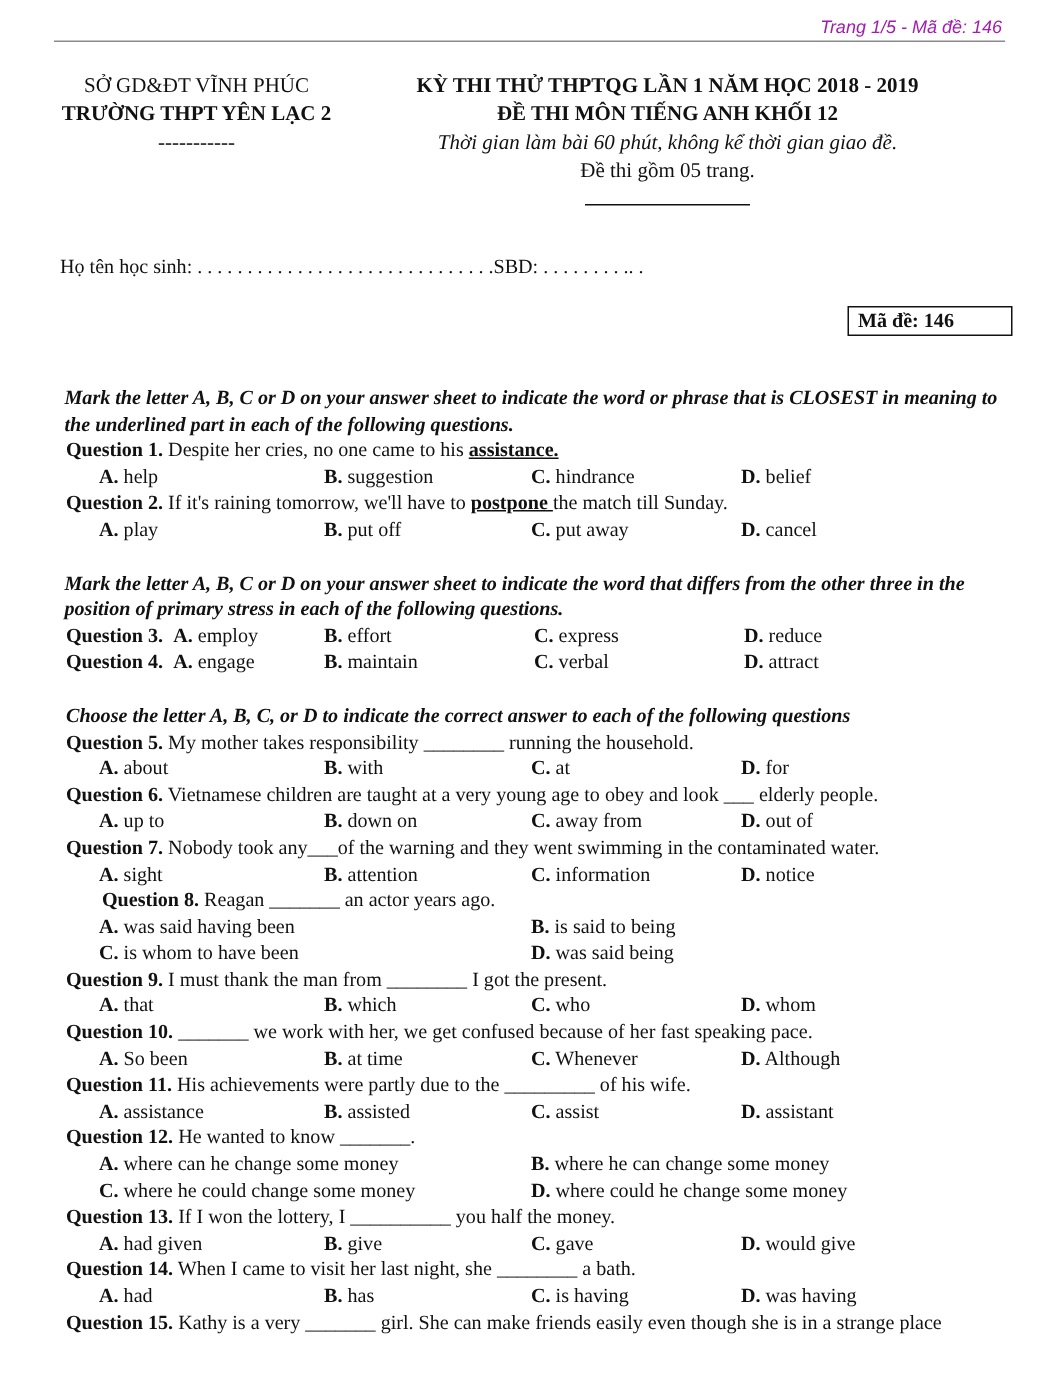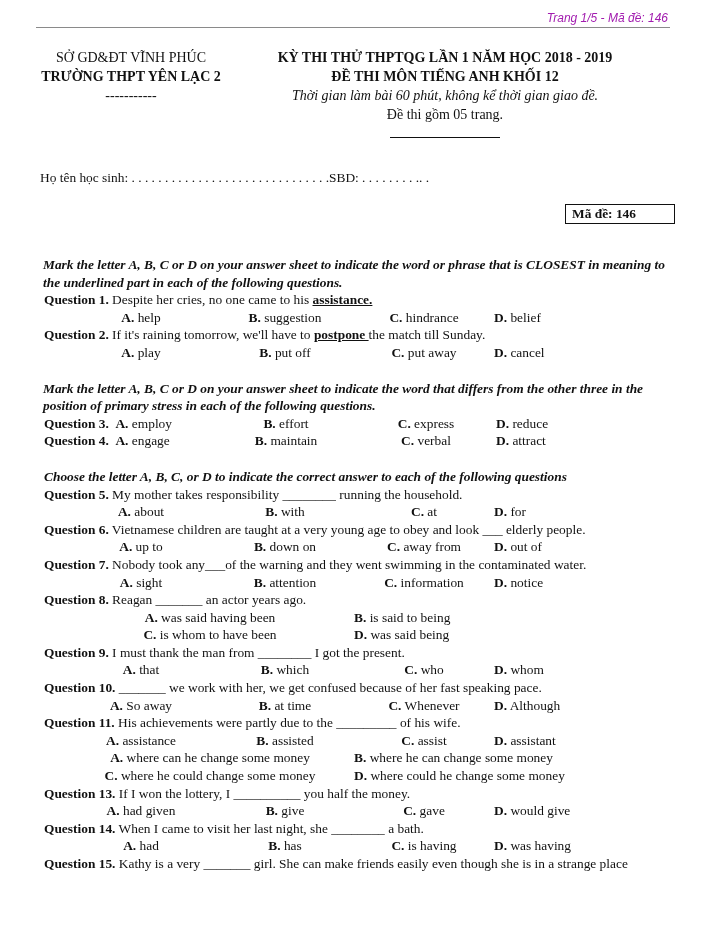--- a/index.html
+++ b/index.html
@@ -18,21 +18,21 @@
 
   .student-line { position: absolute; left: 40px; top: 170px; font-size: 13.4px; }
 
   .code-box { position: absolute; left: 565px; top: 204px; width: 106px; height: 18px;
         border: 1px solid #111; font-weight: bold; font-size: 13.4px; line-height: 18px; padding-left: 6px; box-sizing: border-box; width: 110px; height: 20px; }
 
   .content { position: absolute; left: 40px; top: 256px; width: 632px; line-height: 17.6px; }
   .instr { font-weight: bold; font-style: italic; }
   .q { }
   .opts { display: flex; }
-  .opt { display: inline-block; text-align: center; }
+  .opt { display: inline-block; }
   .opt .l { font-weight: bold; }
   .c1 { width: 150px; padding-left: 26px; }
   .c2 { width: 138px; }
   .c3 { width: 140px; }
   .c4 { }
   .w2a { width: 288px; padding-left: 26px; }
   .gap { height: 18px; }
   .ul { text-decoration: underline; font-weight: bold; }
   .qlabel { font-weight: bold; }
 </style>
@@ -121,50 +121,51 @@
         <span class="opt c3"><span class="l">C.</span> <span>away from</span></span>
         <span class="opt c4"><span class="l">D.</span> <span>out of</span></span>
       </div>
       <div class="q" style="padding-left: 4px;"><span class="qlabel">Question 7.</span><span> Nobody took any___of the warning and they went swimming in the contaminated water.</span></div>
       <div class="opts">
         <span class="opt c1"><span class="l">A.</span> <span>sight</span></span>
         <span class="opt c2"><span class="l">B.</span> <span>attention</span></span>
         <span class="opt c3"><span class="l">C.</span> <span>information</span></span>
         <span class="opt c4"><span class="l">D.</span> <span>notice</span></span>
       </div>
-      <div class="q" style="padding-left: 4px;"><span class="qlabel">Question 8.</span><span> Reagan _______ an actor years ago.</span></div>
+      <div class="q" style="padding-left: 4px; margin-left: 24px;"><span class="qlabel">Question 8.</span><span> Reagan _______ an actor years ago.</span></div>
       <div class="opts">
         <span class="opt w2a"><span class="l">A.</span> <span>was said having been</span></span>
         <span class="opt c4"><span class="l">B.</span> <span>is said to being</span></span>
       </div>
       <div class="opts">
         <span class="opt w2a"><span class="l">C.</span> <span>is whom to have been</span></span>
         <span class="opt c4"><span class="l">D.</span> <span>was said being</span></span>
       </div>
       <div class="q" style="padding-left: 4px;"><span class="qlabel">Question 9.</span><span> I must thank the man from ________ I got the present.</span></div>
       <div class="opts">
         <span class="opt c1"><span class="l">A.</span> <span>that</span></span>
         <span class="opt c2"><span class="l">B.</span> <span>which</span></span>
         <span class="opt c3"><span class="l">C.</span> <span>who</span></span>
         <span class="opt c4"><span class="l">D.</span> <span>whom</span></span>
       </div>
       <div class="q" style="padding-left: 4px;"><span class="qlabel">Question 10.</span><span> _______ we work with her, we get confused because of her fast speaking pace.</span></div>
       <div class="opts">
-        <span class="opt c1"><span class="l">A.</span> <span>So away</span></span>
+        <span class="opt c1"><span class="l">A.</span> <span>So been</span></span>
         <span class="opt c2"><span class="l">B.</span> <span>at time</span></span>
         <span class="opt c3"><span class="l">C.</span> <span>Whenever</span></span>
         <span class="opt c4"><span class="l">D.</span> <span>Although</span></span>
       </div>
       <div class="q" style="padding-left: 4px;"><span class="qlabel">Question 11.</span><span> His achievements were partly due to the  _________ of his wife.</span></div>
       <div class="opts">
         <span class="opt c1"><span class="l">A.</span> <span>assistance</span></span>
         <span class="opt c2"><span class="l">B.</span> <span>assisted</span></span>
         <span class="opt c3"><span class="l">C.</span> <span>assist</span></span>
         <span class="opt c4"><span class="l">D.</span> <span>assistant</span></span>
       </div>
+      <div class="q" style="padding-left: 4px;"><span class="qlabel">Question 12.</span><span> He wanted to know _______.</span></div>
       <div class="opts">
         <span class="opt w2a"><span class="l">A.</span> <span>where can he change some money</span></span>
         <span class="opt c4"><span class="l">B.</span> <span>where he can change some money</span></span>
       </div>
       <div class="opts">
         <span class="opt w2a"><span class="l">C.</span> <span>where he could change some money</span></span>
         <span class="opt c4"><span class="l">D.</span> <span>where could he change some money</span></span>
       </div>
       <div class="q" style="padding-left: 4px;"><span class="qlabel">Question 13.</span><span> If I won the lottery, I __________ you half the money.</span></div>
       <div class="opts">

